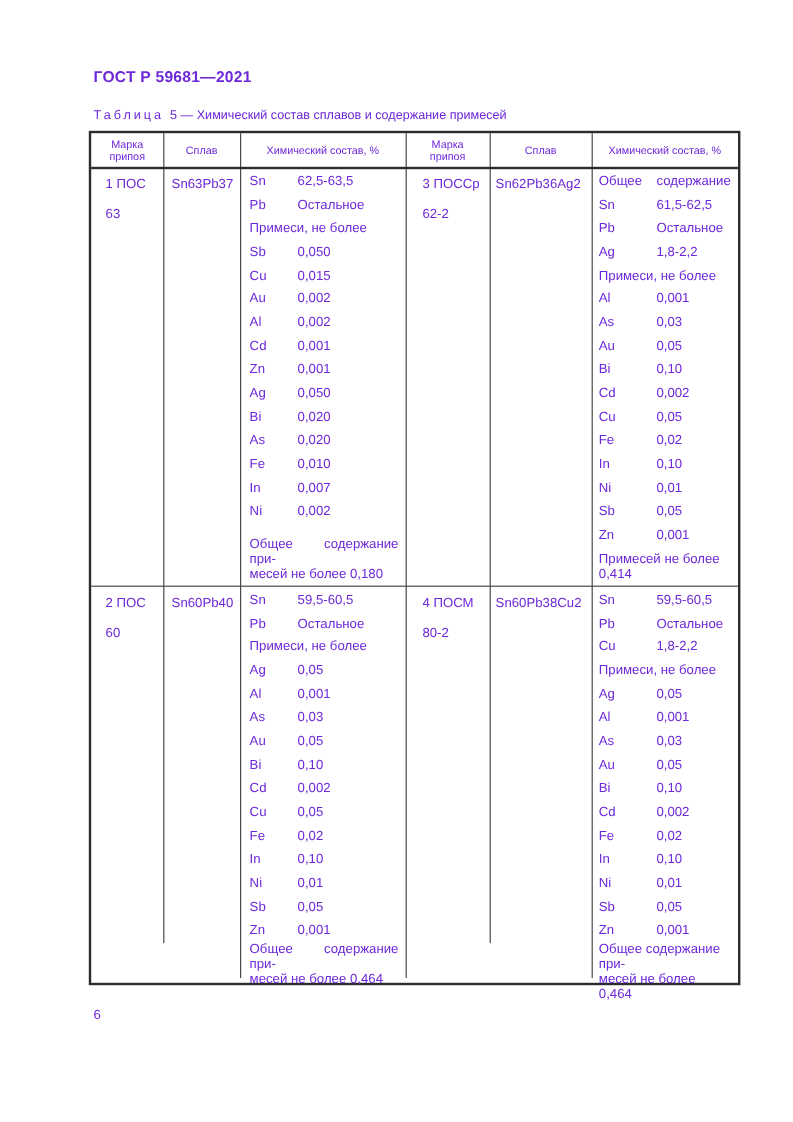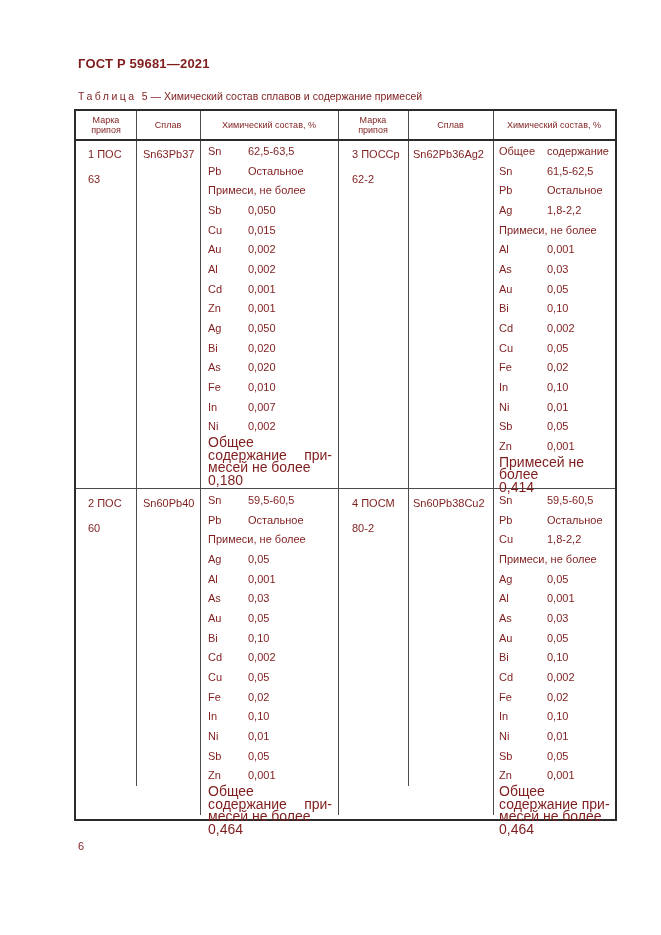--- a/index.html
+++ b/index.html
@@ -1,18 +1,18 @@
 <!DOCTYPE html>
 <html lang="ru"><head>
 <meta charset="utf-8">
 <style>
   html,body{margin:0;padding:0;background:#e8e8e8;}
   .page{
     position:relative;width:661px;height:935px;background:#ffffff;
-    font-family:"Liberation Sans","DejaVu Sans",sans-serif;color:#7f1d1d;
+    font-family:"Liberation Sans","DejaVu Sans",sans-serif;color:#6d28d9;
     overflow:hidden;margin:0 auto;
   }
   .doc-title{position:absolute;left:78px;top:56px;font-size:13px;font-weight:bold;letter-spacing:.2px;}
   .caption{position:absolute;left:78px;top:90px;font-size:10.5px;white-space:nowrap;}
   .caption .word{letter-spacing:2.5px;margin-right:5px;margin-top:48px;}
   .caption .num{margin-right:3px;}
   .page-num{position:absolute;left:78px;top:840px;font-size:11px;}
 
   
   .tbl{position:absolute;left:74px;top:109px;width:543px;height:712px;
@@ -35,21 +35,21 @@
   .mark{padding:3px 2px 0 12px;line-height:25px;}
   .mark.c4{padding-left:14px;}
   .mark-line{height:25px;}
   .alloy{padding:3px 0 0 7px;line-height:25px;white-space:nowrap;}
   .alloy.c5{padding-left:5px;}
   .comp{display:flex;flex-direction:column;padding:2px 6px 3px 8px;}
   .comp.c6{padding-left:6px;padding-right:5px;}
   .cline{height:19.7px;display:flex;align-items:center;flex:none;white-space:nowrap;}
   .cline .el{width:40px;flex:none;}
   .comp.c6 .cline .el{width:48px;}
-  .summary{margin-top:auto;font-size:14px;line-height:12.4px;}
+  .summary{margin-top:auto;font-size:11px;line-height:12.4px;}
   .summary .sline{min-height:12.4px;}
   .summary.justified .sline:first-child{text-align:justify;text-align-last:justify;}
 </style>
 </head>
 <body>
 
 <div class="page">
 
   <div class="doc-title">ГОСТ Р 59681—2021</div>
 

